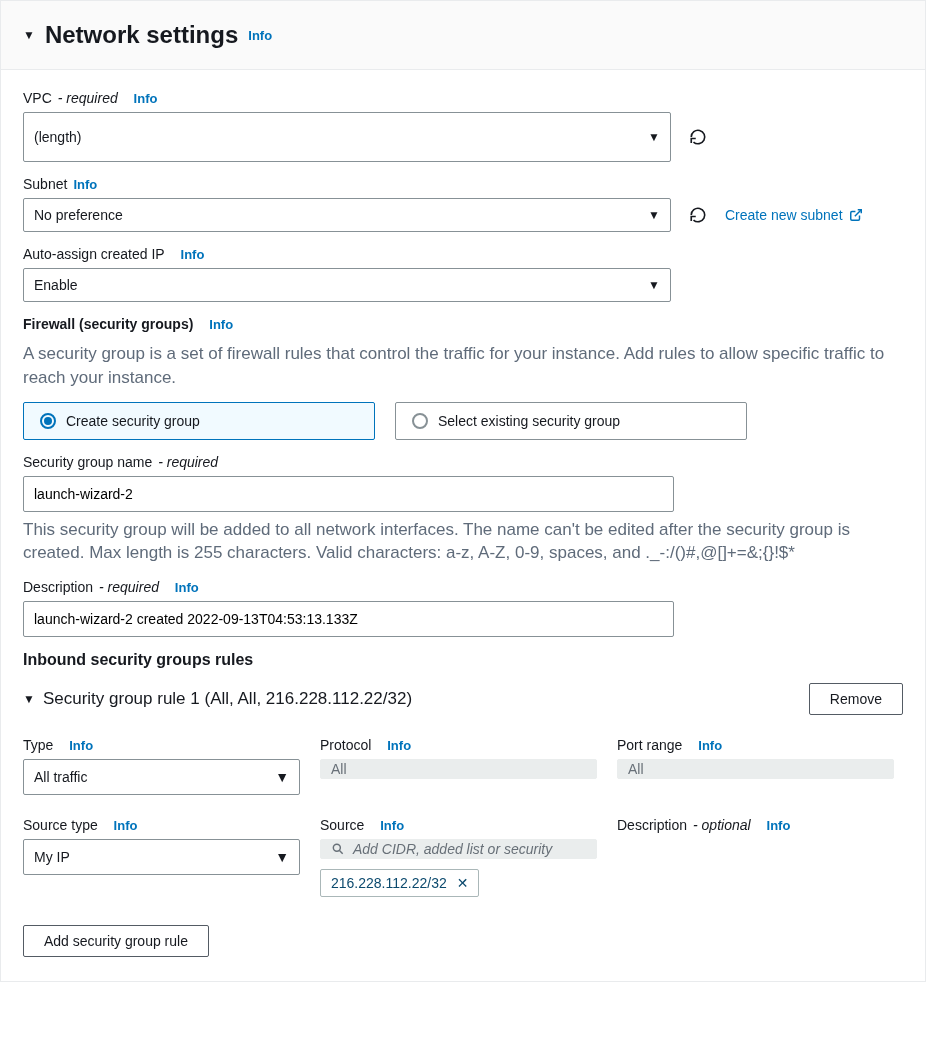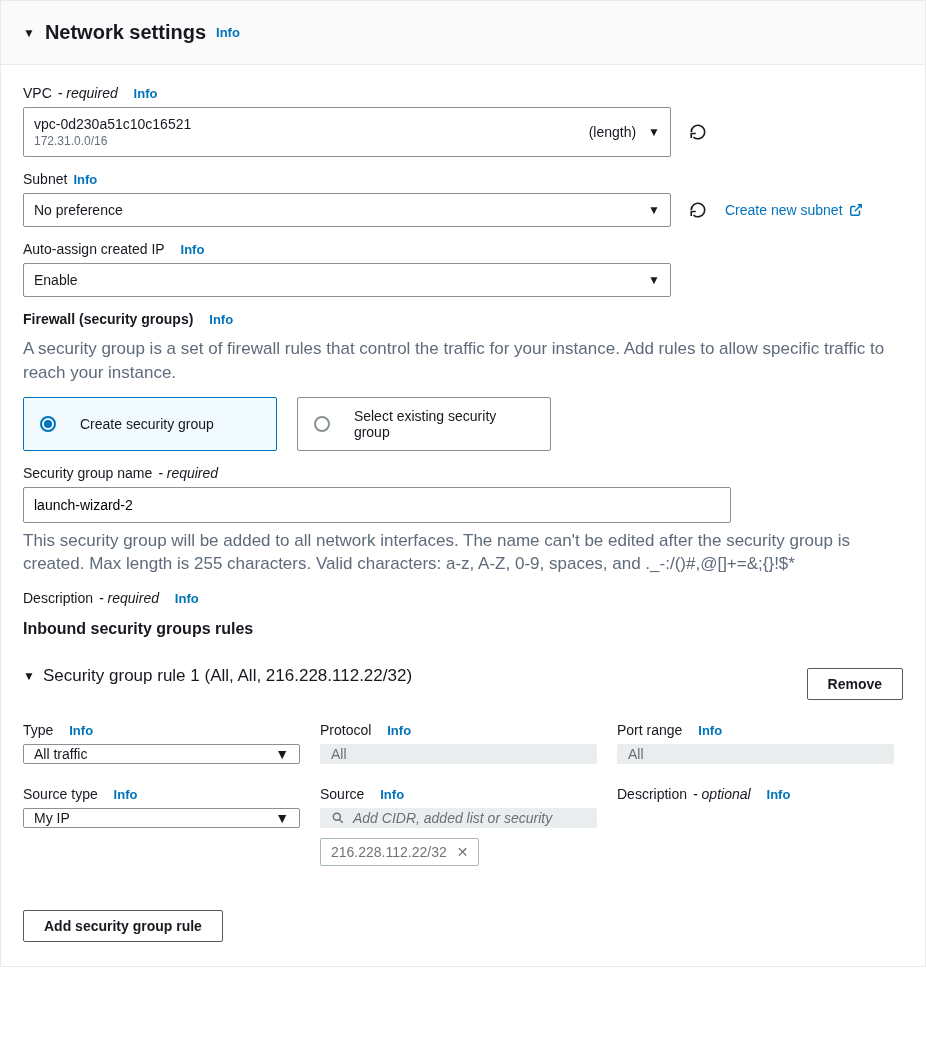--- a/index.html
+++ b/index.html
@@ -20,21 +20,21 @@
     display: flex;
     align-items: center;
     gap: 10px;
   }
   .caret {
     cursor: pointer;
     font-size: 12px;
     display: inline-block;
   }
   .panel-title {
-    font-size: 20px;
+    font-size: 24px;
     font-weight: 700;
   }
   .info-link {
     color: #0073bb;
     font-size: 13px;
     font-weight: 600;
     cursor: pointer;
   }
   .panel-body {
     padding: 20px 22px 24px 22px;
@@ -101,22 +101,22 @@
     display: flex;
     gap: 20px;
     margin-top: 12px;
   }
   .option-tile {
     border: 1px solid #879196;
     border-radius: 2px;
     padding: 10px 16px;
     display: flex;
     align-items: center;
-    gap: 24px;
-    width: 254px;
+    gap: 10px;
+    width: 352px;
     cursor: pointer;
     background: #fff;
   }
   .option-tile.selected {
     border-color: #0073bb;
     background: #f1faff;
   }
   .radio {
     width: 16px; height: 16px;
     border: 2px solid #879196;
@@ -130,21 +130,21 @@
   }
   .radio-dot {
     width: 8px; height: 8px;
     border-radius: 50%;
     background: #0073bb;
   }
   .text-input {
     border: 1px solid #879196;
     border-radius: 2px;
     padding: 6px 10px;
-    width: 708px;
+    width: 651px;
     font-size: 14px;
     height: 36px;
   }
   .text-input::placeholder { color: #687078; font-style: italic; }
   .rules-heading {
     font-size: 16px;
     font-weight: 700;
     margin-bottom: 14px;
   }
   .rule-header {
@@ -157,38 +157,37 @@
     font-size: 17px;
     font-weight: 400;
     display: flex;
     align-items: center;
     gap: 8px;
   }
   .btn {
     border: 1px solid #545b64;
     background: #fff;
     font-size: 14px;
-    font-weight: 700;
+    font-weight: 400;
     padding: 7px 20px;
     border-radius: 2px;
     cursor: pointer;
     color: #16191f;
-    margin-top: 16px;
   }
   .rule-grid {
     display: grid;
     grid-template-columns: 277px 277px 277px;
     column-gap: 20px;
     row-gap: 22px;
   }
   .small-select, .small-input {
     border: 1px solid #879196;
     border-radius: 2px;
     padding: 6px 10px;
-    height: 20px;
+    height: 36px;
     font-size: 14px;
     width: 100%;
     background: #fff;
     display: flex;
     align-items: center;
     justify-content: space-between;
     cursor: pointer;
   }
   .small-input input {
     border: none;
@@ -212,21 +211,21 @@
   .disabled-box .ph { font-style: italic; }
   .search-icon {
     width: 14px; height: 14px;
     display: inline-block;
   }
   .chip {
     display: inline-flex;
     align-items: center;
     gap: 10px;
     border: 1px solid #aab7b8;
-    color: #737373;
+    color: #0c4a6e;
     border-radius: 2px;
     padding: 5px 10px;
     font-size: 14px;
     margin-top: 10px;
   }
   .chip .x { cursor: pointer; font-size: 14px; }
   .add-btn-wrap { margin-top: 28px; }
 </style>
 </head>
 <body>
@@ -241,24 +240,20 @@
   <div class="panel-body">
 
     <div class="field">
       <div class="field-label">
         <span class="main">VPC</span>
         <span class="req">- required</span>
         &nbsp;<span class="info-link">Info</span>
       </div>
       <div class="row">
         <div class="select" style="min-height:50px;">
-          <div class="text">
-            <div class="primary">vpc-0d230a51c10c16521</div>
-            <div class="secondary">172.31.0.0/16</div>
-          </div>
           <span class="right-text">(length)</span>
           <span class="chev">▼</span>
         </div>
         <span class="icon-btn">
           <svg width="18" height="18" viewBox="0 0 24 24" fill="none" stroke="currentColor" stroke-width="2.2">
               <path d="M3 12a9 9 0 1 1 3 6.7"></path>
               <path d="M3 20v-6h6"></path>
             </svg>
         </span>
       </div>
@@ -330,20 +325,21 @@
       <input type="text" class="text-input" value="launch-wizard-2" style="">
       <div class="help-text">This security group will be added to all network interfaces. The name can't be edited after the security group is created. Max length is 255 characters. Valid characters: a-z, A-Z, 0-9, spaces, and ._-:/()#,@[]+=&amp;;{}!$*</div>
     </div>
 
     <div class="field">
       <div class="field-label">
         <span class="main">Description</span>
         <span class="req">- required</span>
         &nbsp;<span class="info-link">Info</span>
       </div>
+      <input type="text" class="text-input" value="launch-wizard-2 created 2022-09-13T04:53:13.133Z" style="">
     </div>
 
     <div class="rules-heading">Inbound security groups rules</div>
 
     <div class="rule-header">
       <div class="rule-title">
         <span class="caret">▼</span>
         <span>Security group rule 1 (All, All, 216.228.112.22/32)</span>
       </div>
       <button class="btn">Remove</button>

